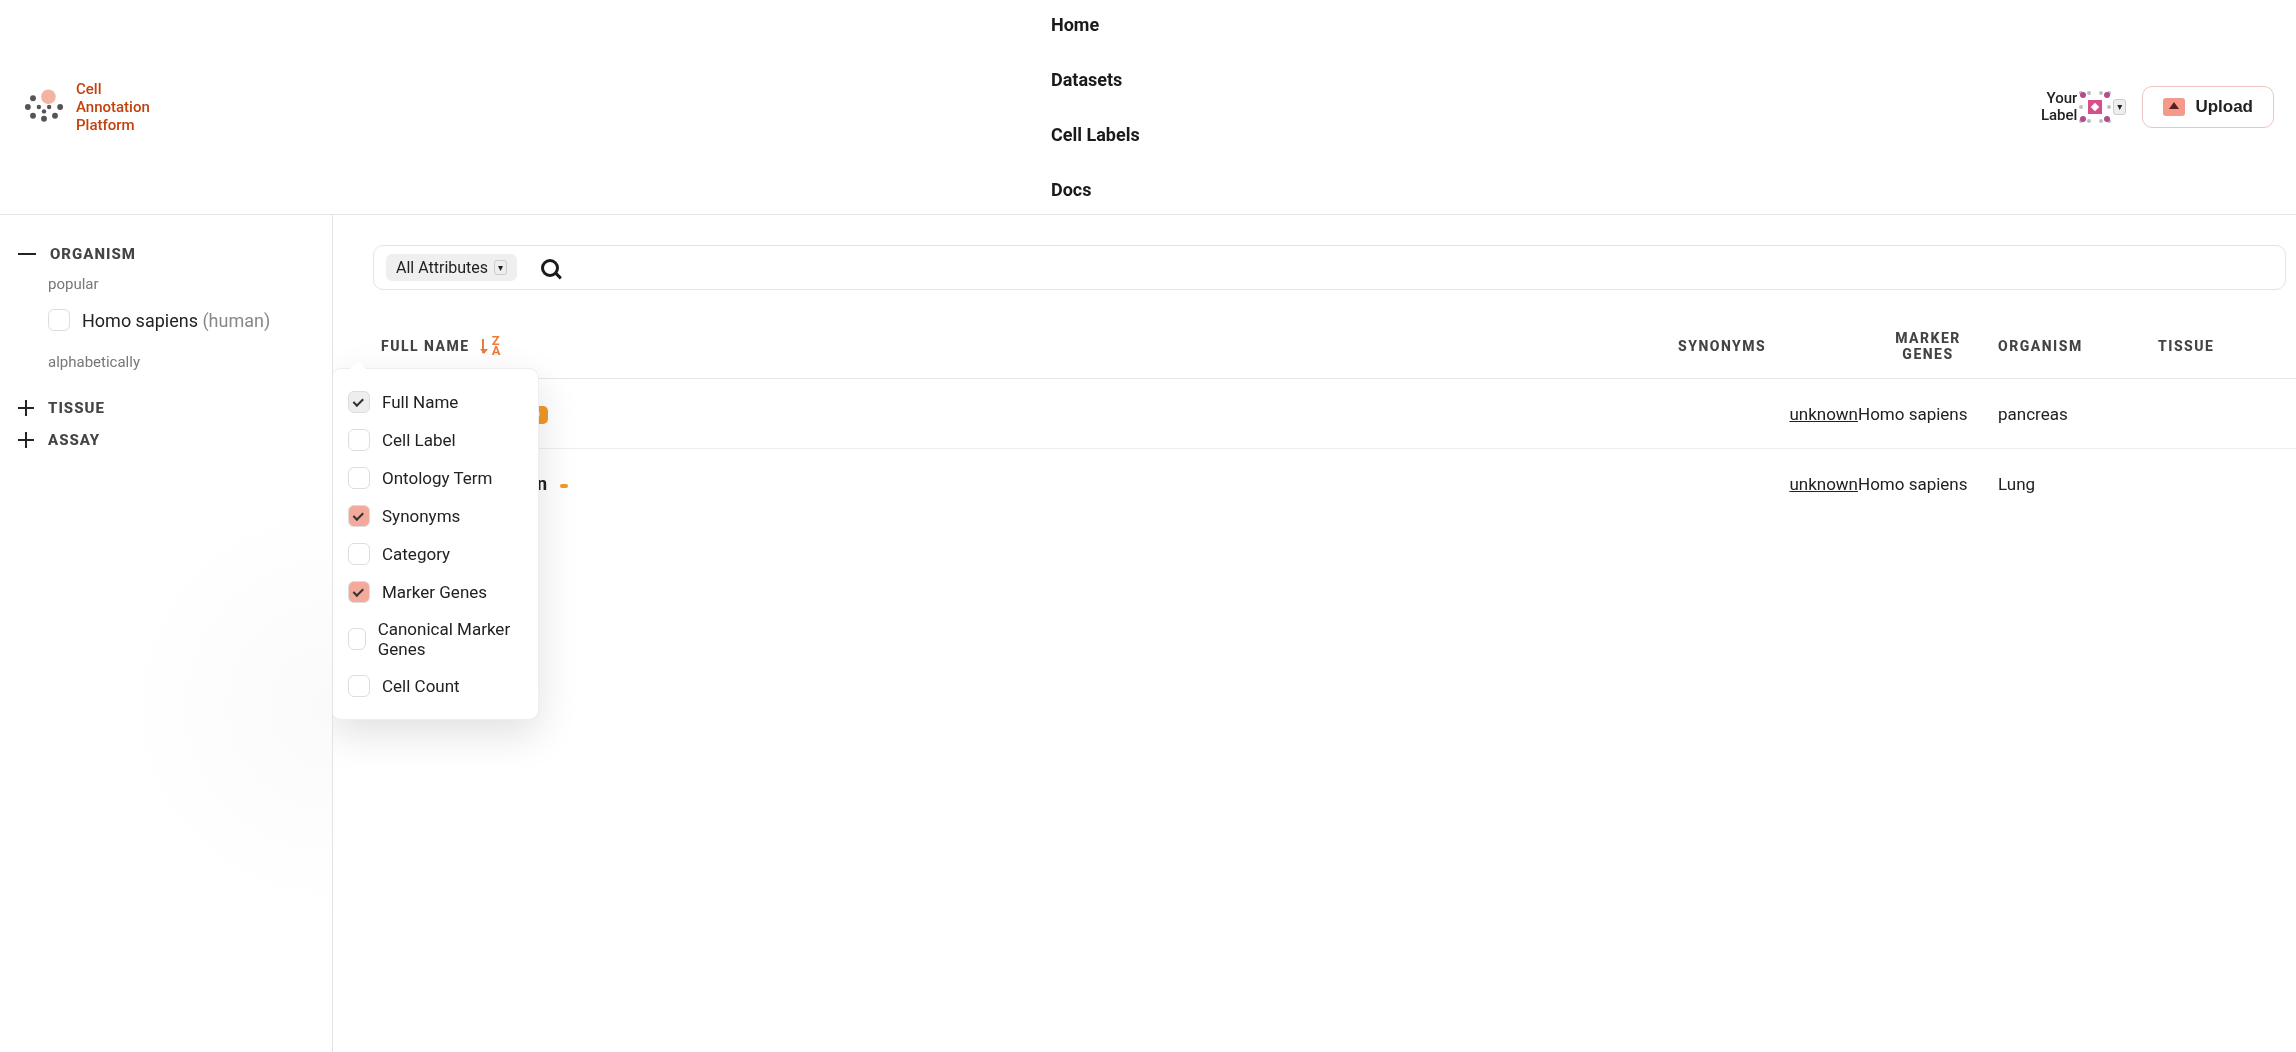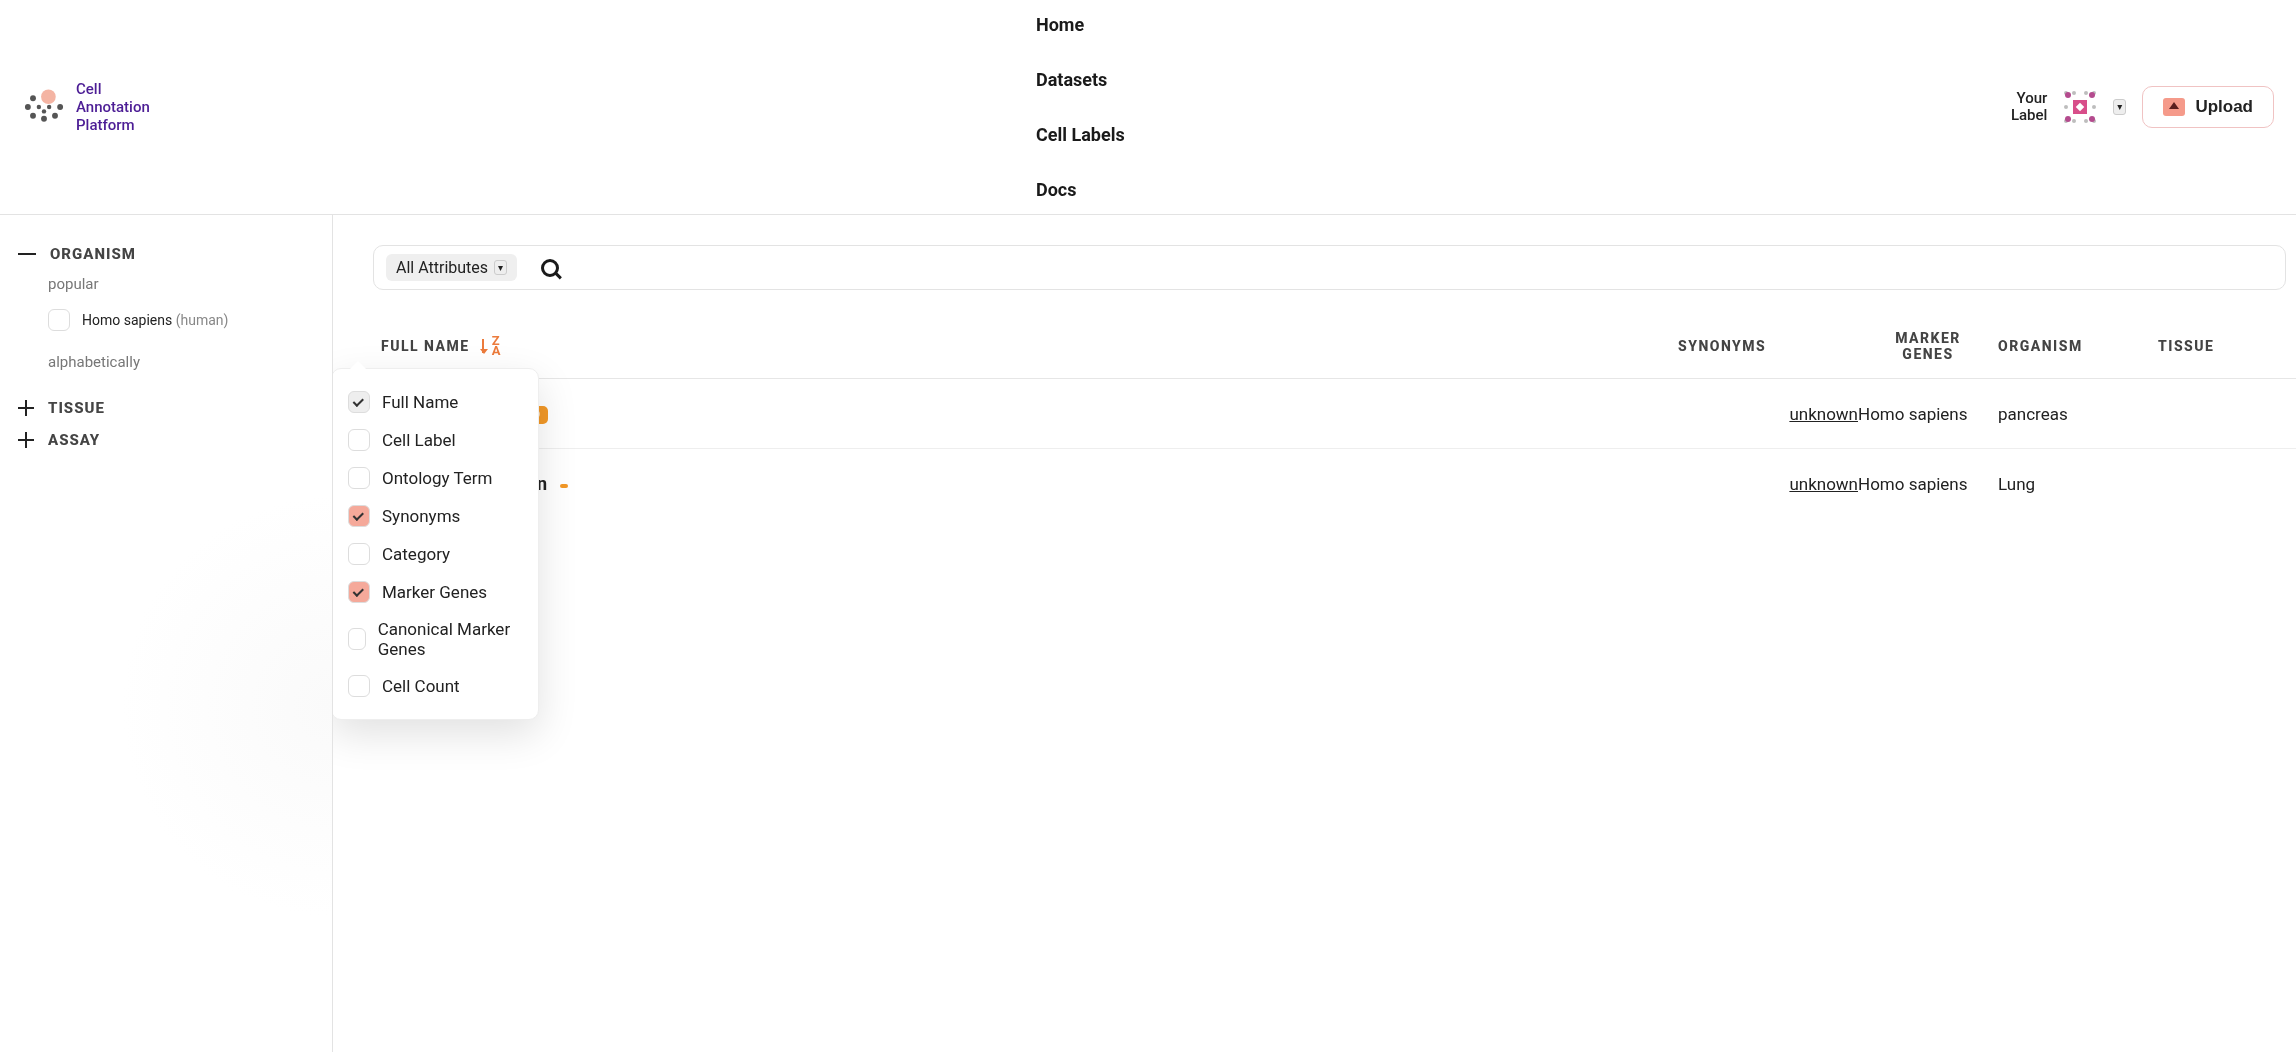--- a/index.html
+++ b/index.html
@@ -18,21 +18,21 @@
   }
   .brand {
     display: flex;
     align-items: center;
     gap: 10px;
   }
   .brand-text {
     font-size: 15px;
     line-height: 1.2;
     font-weight: 500;
-    color: #4c1d95;
+    color: #c2410c;
   }
   .nav {
     display: flex;
     gap: 34px;
     margin-left: auto;
     margin-right: auto;
     flex-direction: column;
   }
   .nav a {
     font-weight: 700;
@@ -41,21 +41,21 @@
     text-decoration: none;
   }
   .right-header {
     display: flex;
     align-items: center;
     gap: 16px;
   }
   .user-block {
     display: flex;
     align-items: center;
-    gap: 15px;
+    gap: 0;
     font-size: 15px;
     text-align: right;
     line-height: 1.15;
   }
   .user-block .uname { font-weight: 500; }
   .avatar {
     width: 36px; height: 36px;
     display: inline-block;
   }
   .caret-down {
@@ -130,21 +130,21 @@
     color: #777;
     font-size: 15px;
     margin-bottom: 16px;
   }
   .facet-option {
     display: flex;
     align-items: center;
     gap: 12px;
     margin-left: 30px;
     margin-bottom: 22px;
-    font-size: 14px;
+    font-size: 18px;
   }
   .cbox {
     width: 22px; height: 22px;
     border: 1px solid #ddd;
     border-radius: 6px;
     background: #fff;
     display: inline-flex;
     align-items: center;
     justify-content: center;
   }

